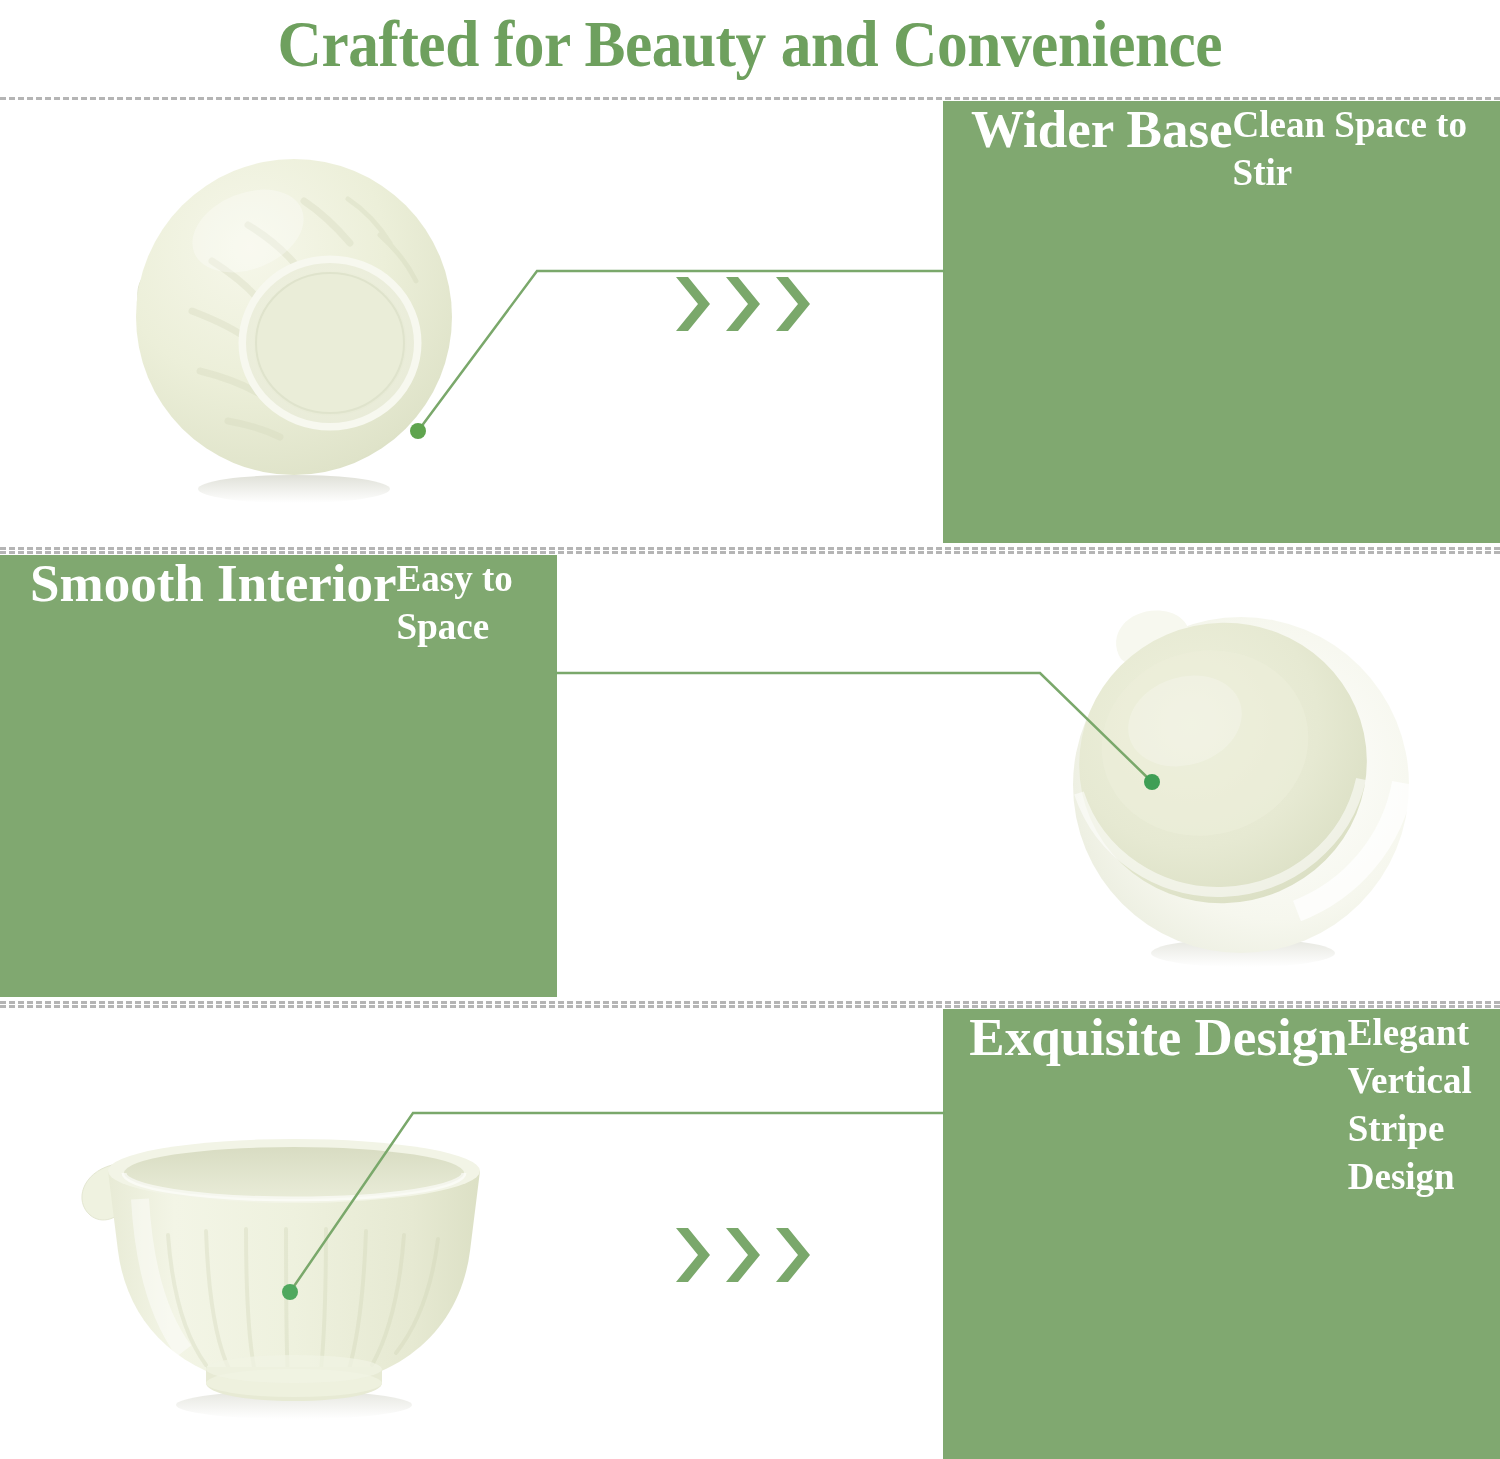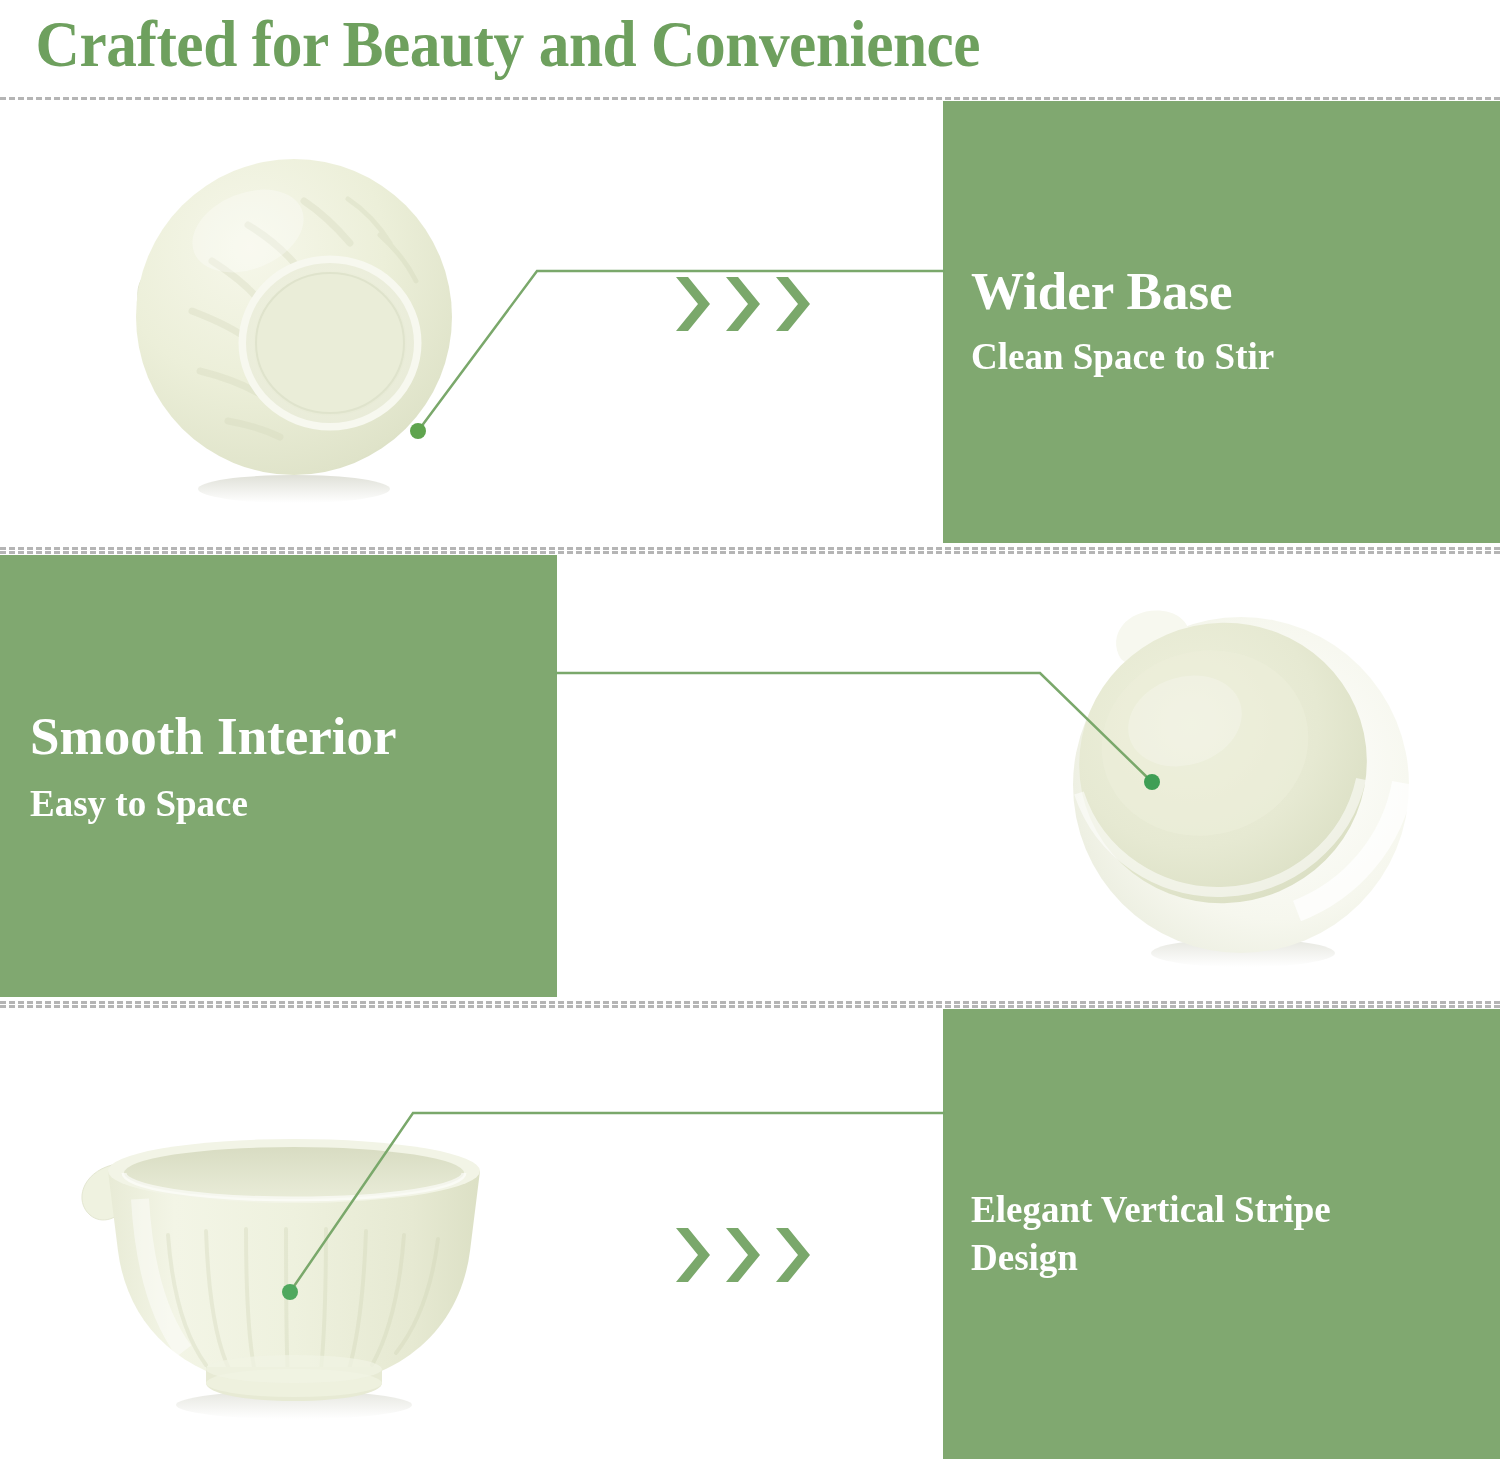--- a/index.html
+++ b/index.html
@@ -20,20 +20,21 @@
 
   
   .title-bar {
     position: absolute;
     left: 0;
     top: 0;
     width: 1500px;
     height: 88px;
     display: flex;
     align-items: center;
+    justify-content: center;
   }
   .title-text {
     font-family: "Liberation Serif", "DejaVu Serif", serif;
     font-weight: bold;
     font-size: 66px;
     line-height: 1;
     letter-spacing: -0.5px;
     color: #6ea05e;
     transform: scaleX(0.93);
     transform-origin: center;
@@ -73,21 +74,20 @@
     bottom: 0;
     background: #80a870;
   }
   .green-block.right { left: 943px; right: 0; }
   .green-block.left  { left: 0; width: 557px; }
 
   .green-inner {
     position: absolute;
     left: 0; right: 0;
     display: flex;
-    flex-direction: column;
     justify-content: center;
   }
   .gb-right .green-inner { padding-left: 28px; padding-right: 30px; top: 0; bottom: 0; }
   .gb-left  .green-inner { padding-left: 30px; padding-right: 24px; top: 0; bottom: 16px; }
 
   .feature-title {
     font-family: "Liberation Serif", "DejaVu Serif", serif;
     font-weight: bold;
     font-size: 53px;
     line-height: 1.06;
@@ -279,20 +279,21 @@
     </svg>
   </section>
 
   <div class="divider d4"></div>
   <div class="divider d5"></div>
 
   <section class="panel panel-3">
 
     <div class="green-block right gb-right">
       <div class="green-inner">
+        <h2 class="feature-title">Exquisite Design</h2>
         <p class="feature-sub">Elegant Vertical Stripe Design</p>
       </div>
     </div>
 
     <div class="bowl-wrap" style="left:56px; top:130px;">
       <svg class="bowl-svg" width="450" height="290" viewBox="0 0 450 290">
         <defs>
           <linearGradient id="p3body" x1="0" y1="0" x2="1" y2="0">
             <stop offset="0%" stop-color="#e8ebd6"></stop>
             <stop offset="18%" stop-color="#f3f5e6"></stop>

